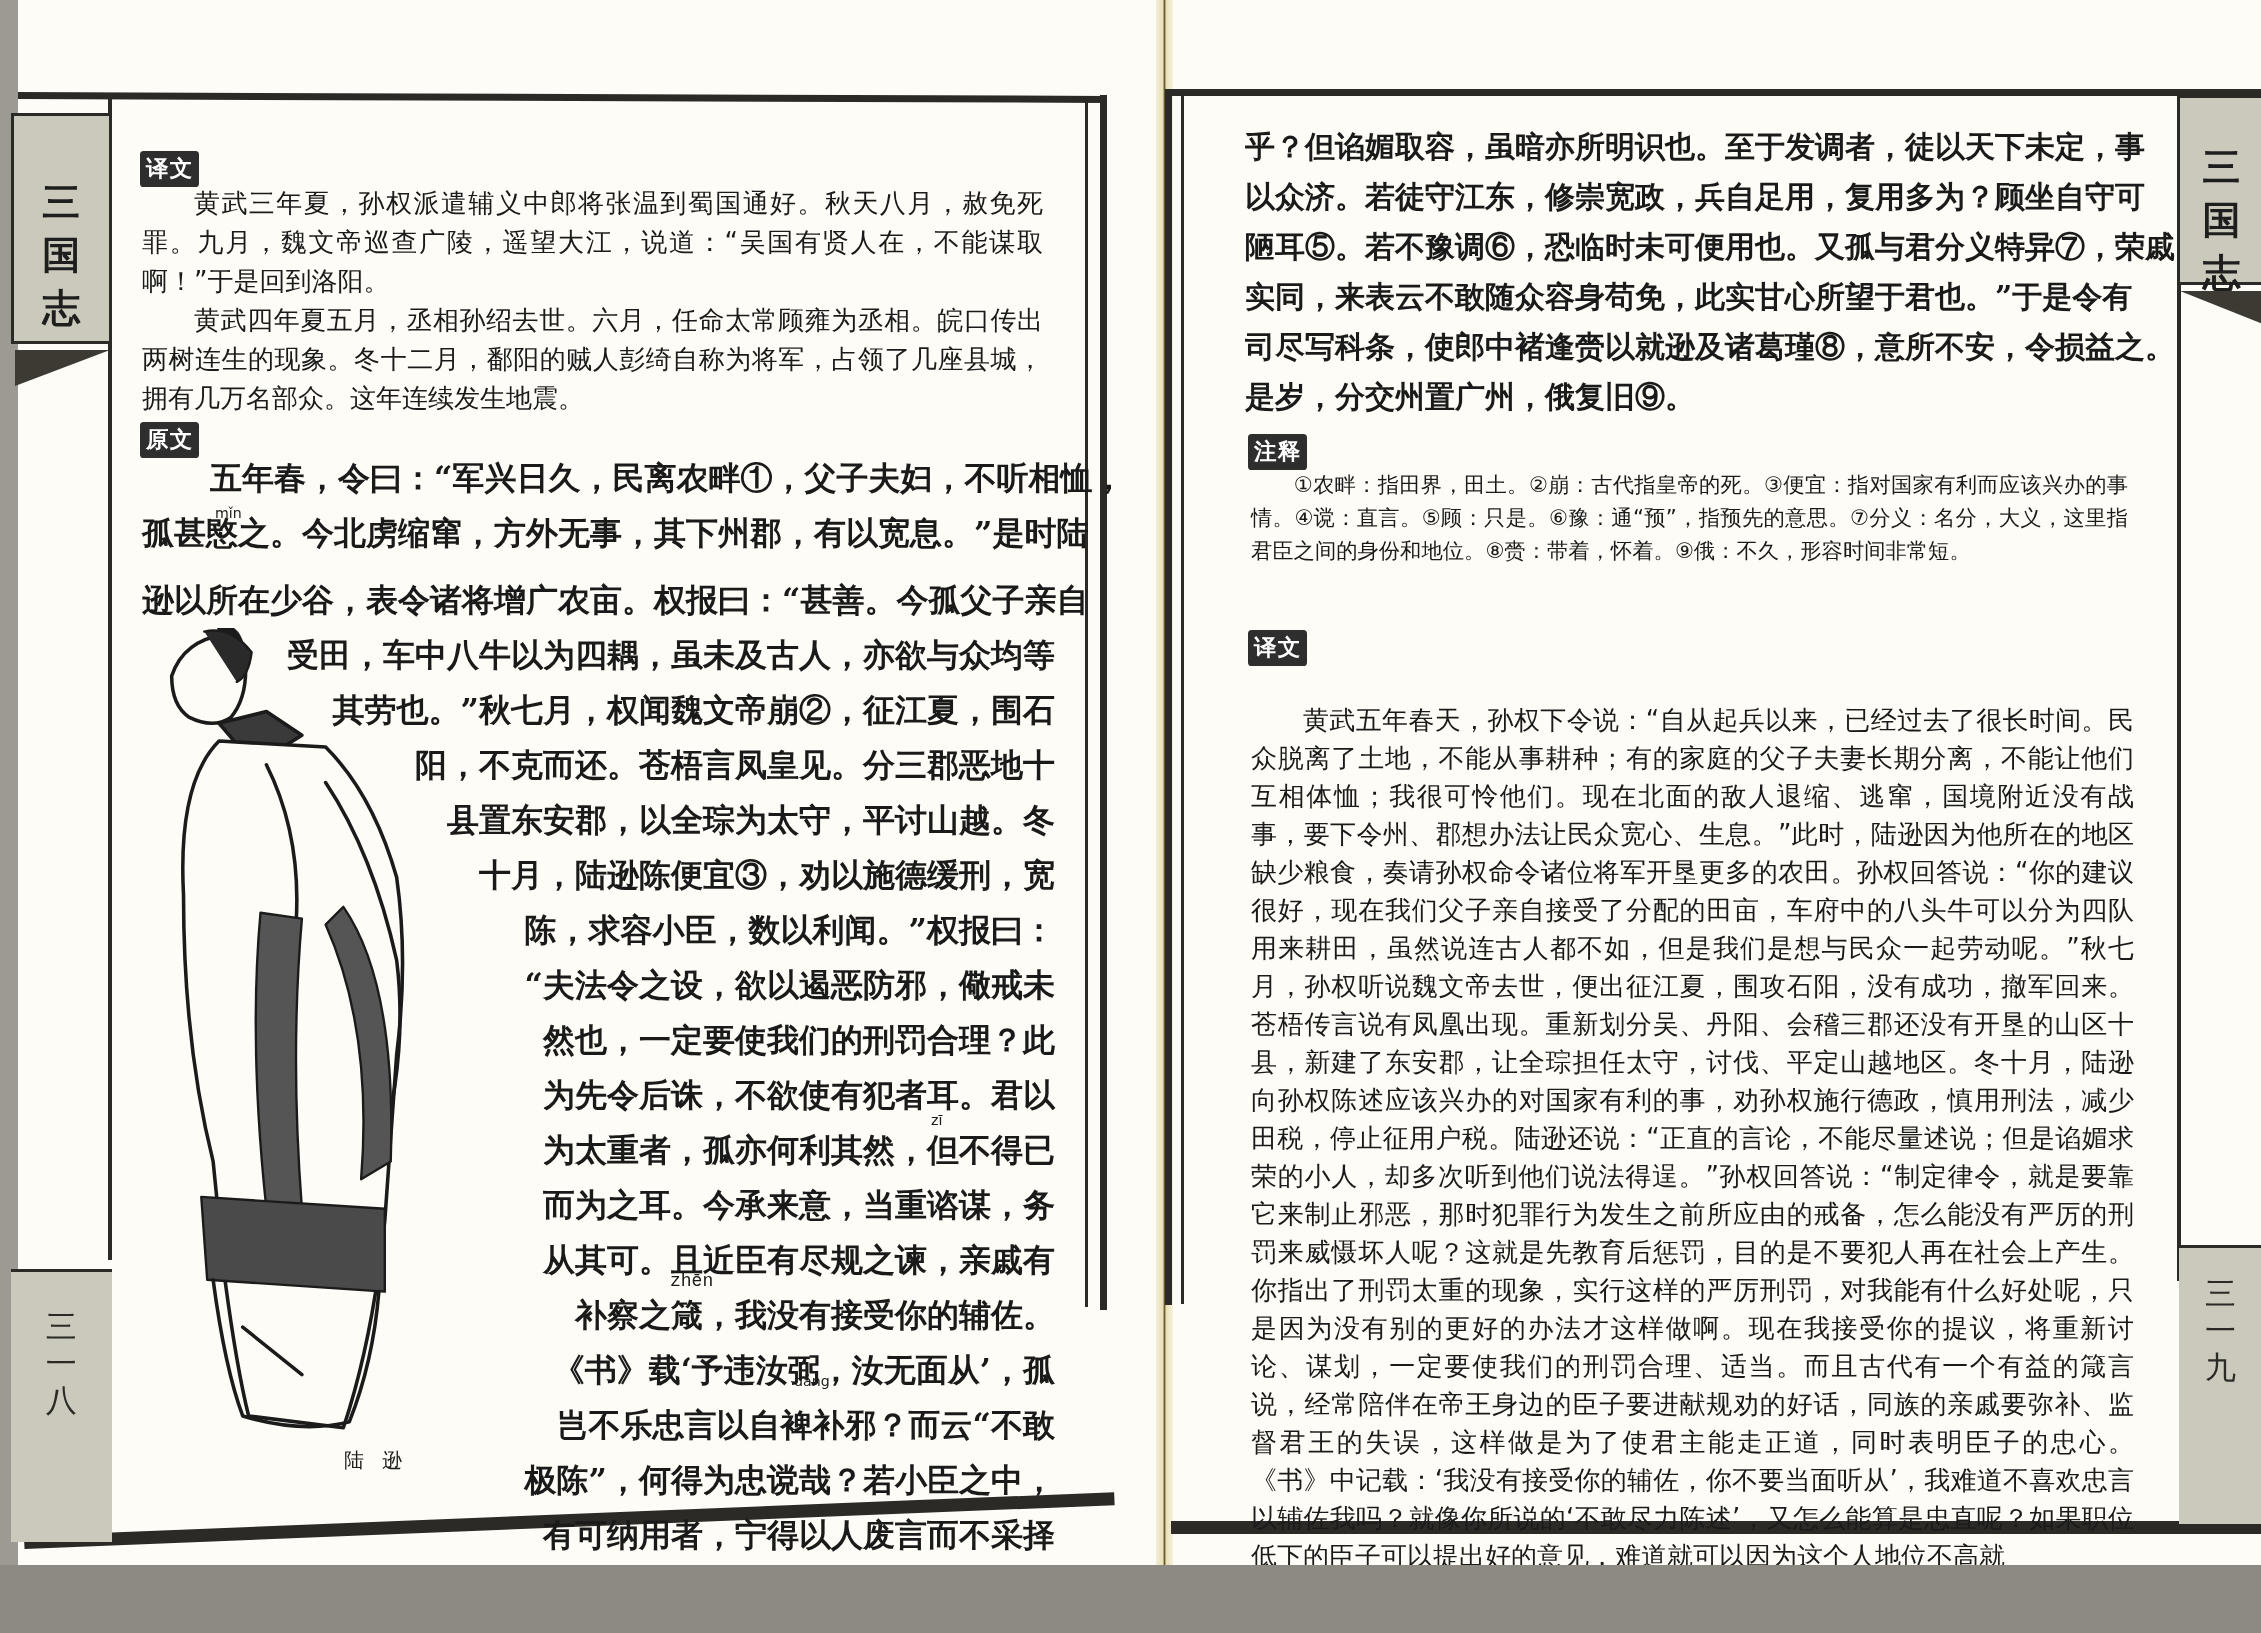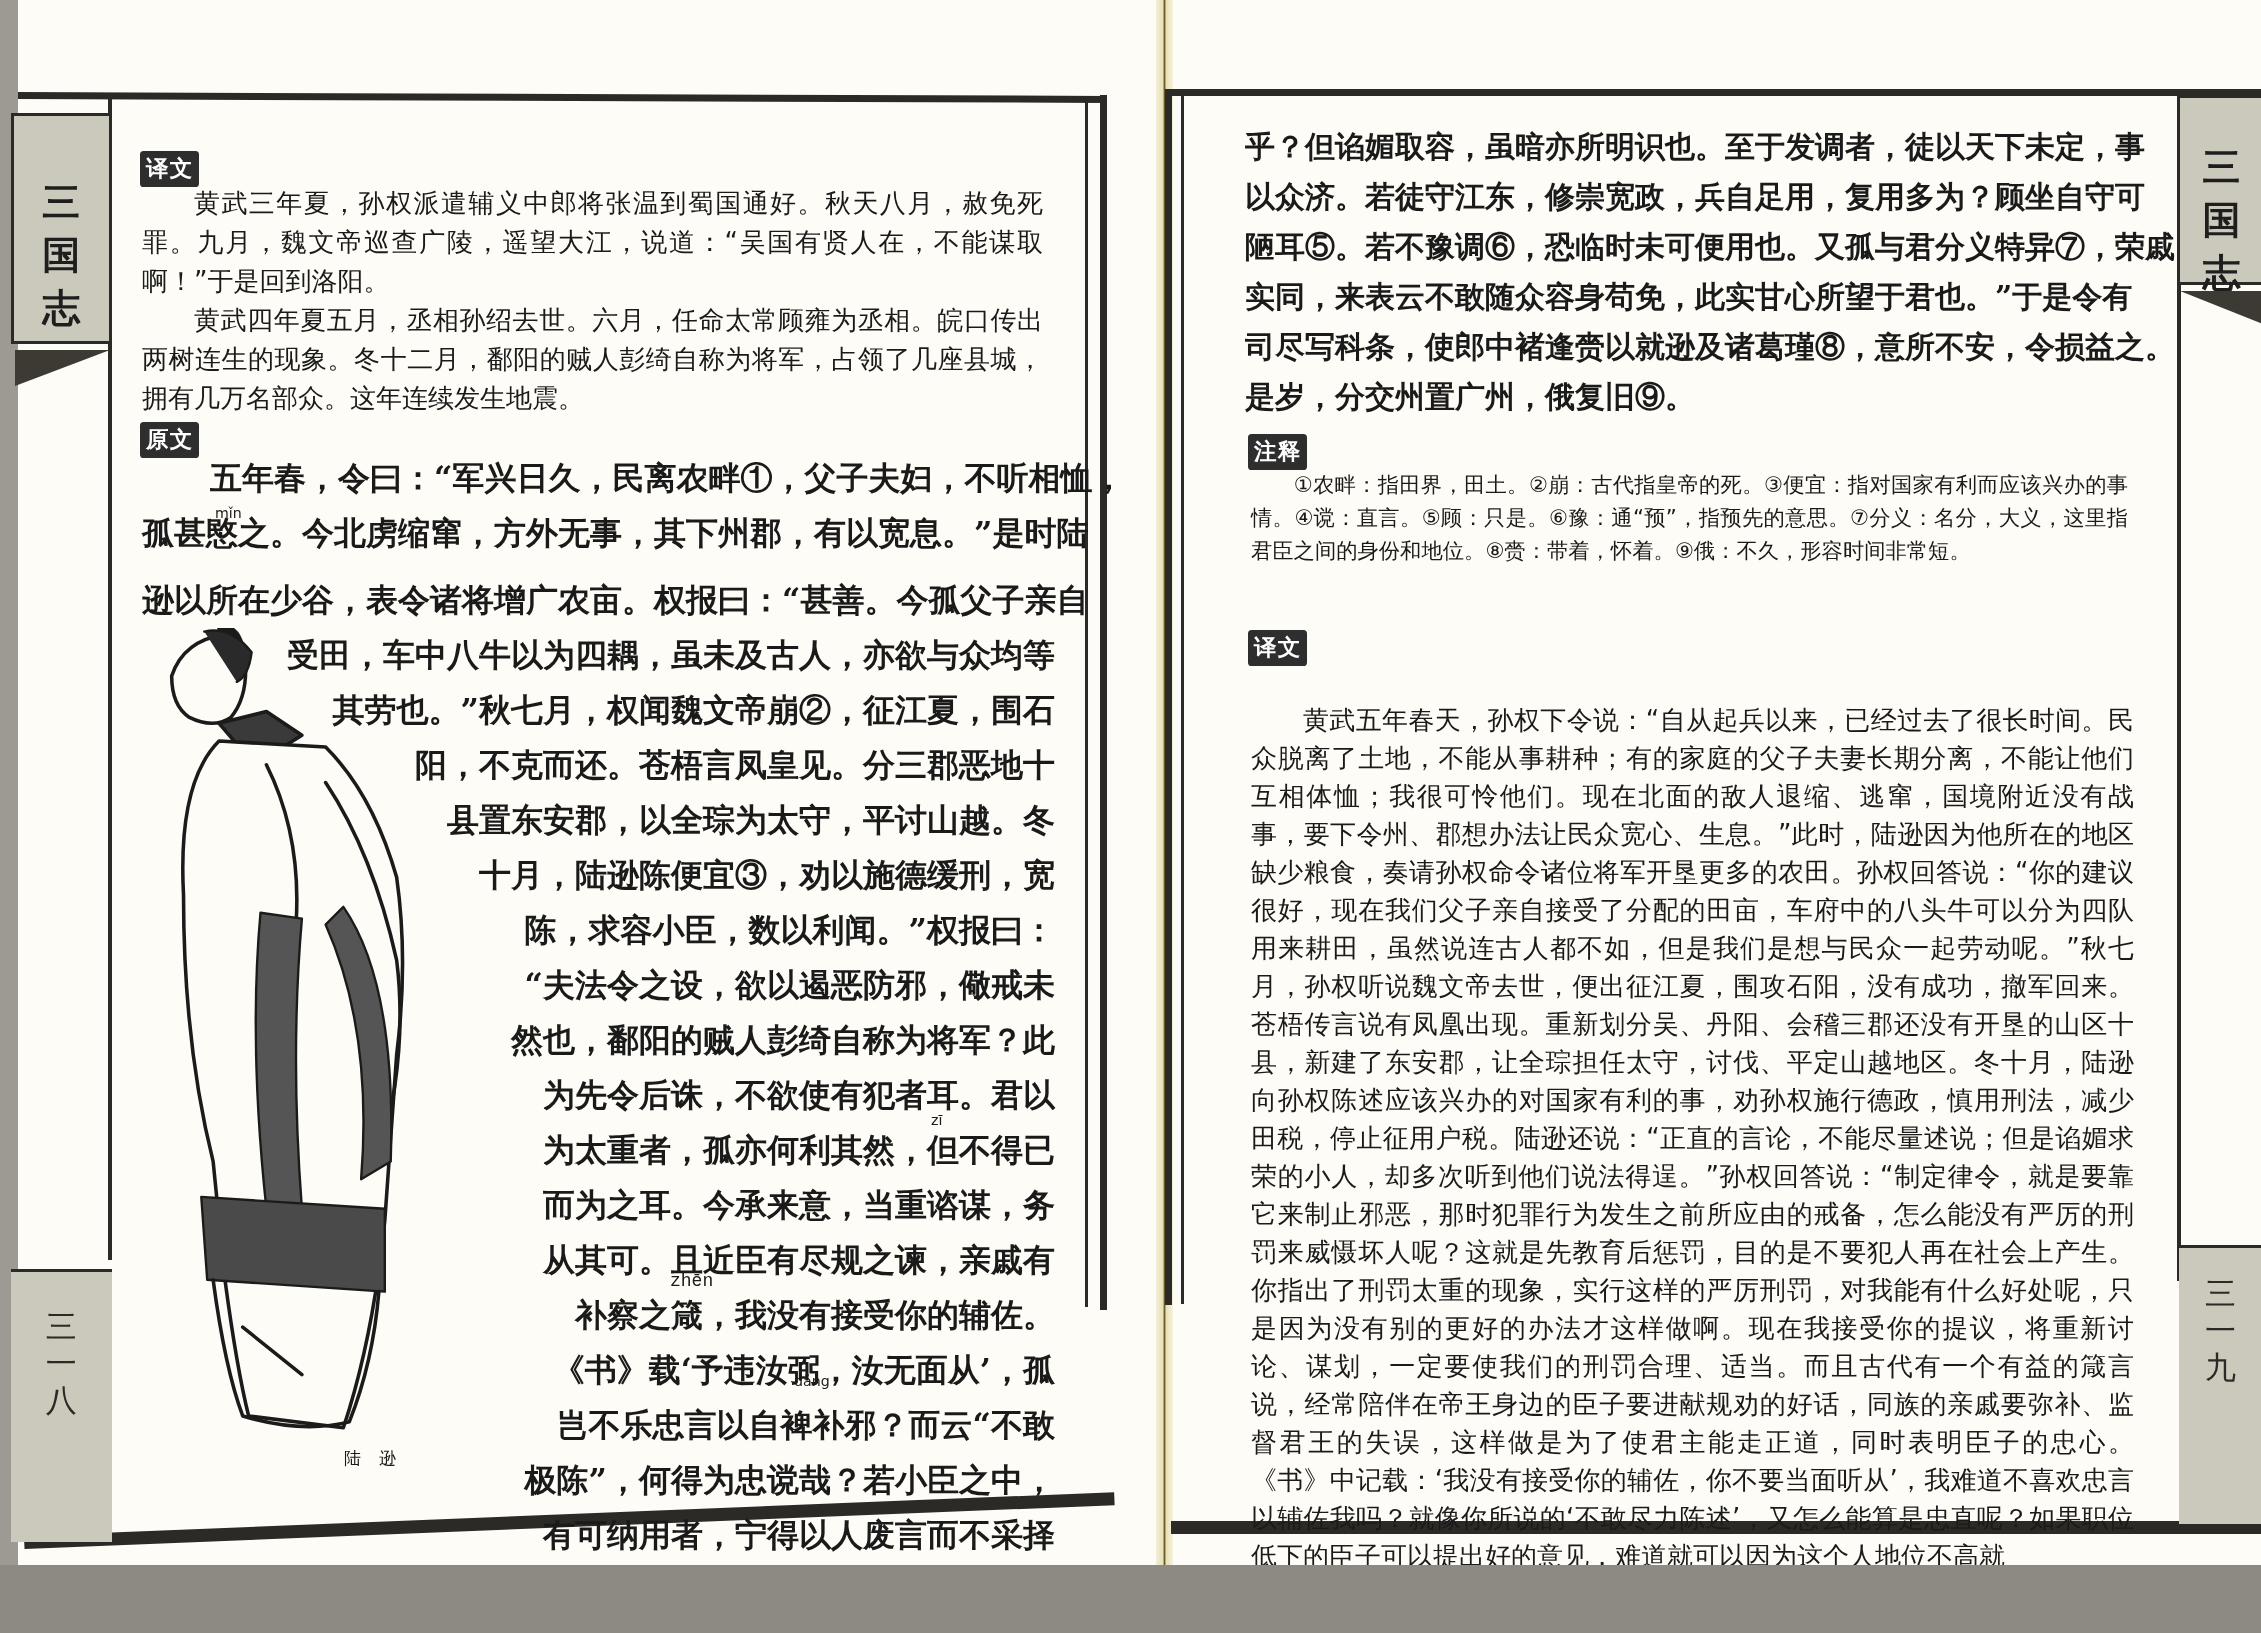--- a/index.html
+++ b/index.html
@@ -56,21 +56,21 @@
   .trans p { text-indent:2em; }
   .orig p {
     margin:0; font-family:"DejaVu Serif","Liberation Serif",serif;
     font-weight:bold; font-size:32px; line-height:55px; text-align:justify;
   }
   .notes p { font-size:21.3px; line-height:33px; text-indent:2em; }
   .orig-line { display:block; white-space:nowrap; text-align:right; }
   .illustration { position:absolute; left:148px; top:628px; width:296px; height:830px; }
   .caption {
     position:absolute; left:344px; top:1447px;
-    font-family:"DejaVu Sans",sans-serif; font-size:17px; letter-spacing:18px;
+    font-family:"DejaVu Sans",sans-serif; font-size:20px; letter-spacing:18px;
   }
 </style>
 </head>
 <body>
 
 <div class="page" id="page-left"></div>
 <div class="page" id="page-right"></div>
 <div class="gutter"></div>
 
 <div class="frame-line" style="left:18px;top:94px;width:1088px;height:7.1px;transform:rotate(0.2deg);"></div>
@@ -104,21 +104,21 @@
     <span class="orig-line" style="text-align:left;padding-left:68px;">五年春，令曰：“军兴日久，民离农畔①，父子夫妇，不听相恤，</span>
     <span class="orig-line" style="text-align:left;">孤甚愍之。今北虏缩窜，方外无事，其下州郡，有以宽息。”是时陆</span>
     <span class="orig-line" style="text-align:right;margin-top:12px;">逊以所在少谷，表令诸将增广农亩。权报曰：“甚善。今孤父子亲自</span>
     <span class="orig-line">受田，车中八牛以为四耦，虽未及古人，亦欲与众均等</span>
     <span class="orig-line">其劳也。”秋七月，权闻魏文帝崩②，征江夏，围石</span>
     <span class="orig-line">阳，不克而还。苍梧言凤皇见。分三郡恶地十</span>
     <span class="orig-line">县置东安郡，以全琮为太守，平讨山越。冬</span>
     <span class="orig-line">十月，陆逊陈便宜③，劝以施德缓刑，宽</span>
     <span class="orig-line">陈，求容小臣，数以利闻。”权报曰：</span>
     <span class="orig-line">“夫法令之设，欲以遏恶防邪，儆戒未</span>
-    <span class="orig-line">然也，鄱阳的贼人彭绮自称为将军？此</span>
+    <span class="orig-line">然也，一定要使我们的刑罚合理？此</span>
     <span class="orig-line">为先令后诛，不欲使有犯者耳。君以</span>
     <span class="orig-line">为太重者，孤亦何利其然，但不得已</span>
     <span class="orig-line">而为之耳。今承来意，当重谘谋，务</span>
     <span class="orig-line">从其可。且近臣有尽规之谏，亲戚有</span>
     <span class="orig-line">补察之箴，我没有接受你的辅佐。</span>
     <span class="orig-line">《书》载‘予违汝弼，汝无面从’，孤</span>
     <span class="orig-line">岂不乐忠言以自裨补邪？而云“不敢</span>
     <span class="orig-line">极陈”，何得为忠谠哉？若小臣之中，</span>
     <span class="orig-line">有可纳用者，宁得以人废言而不采择</span>
   </p>

